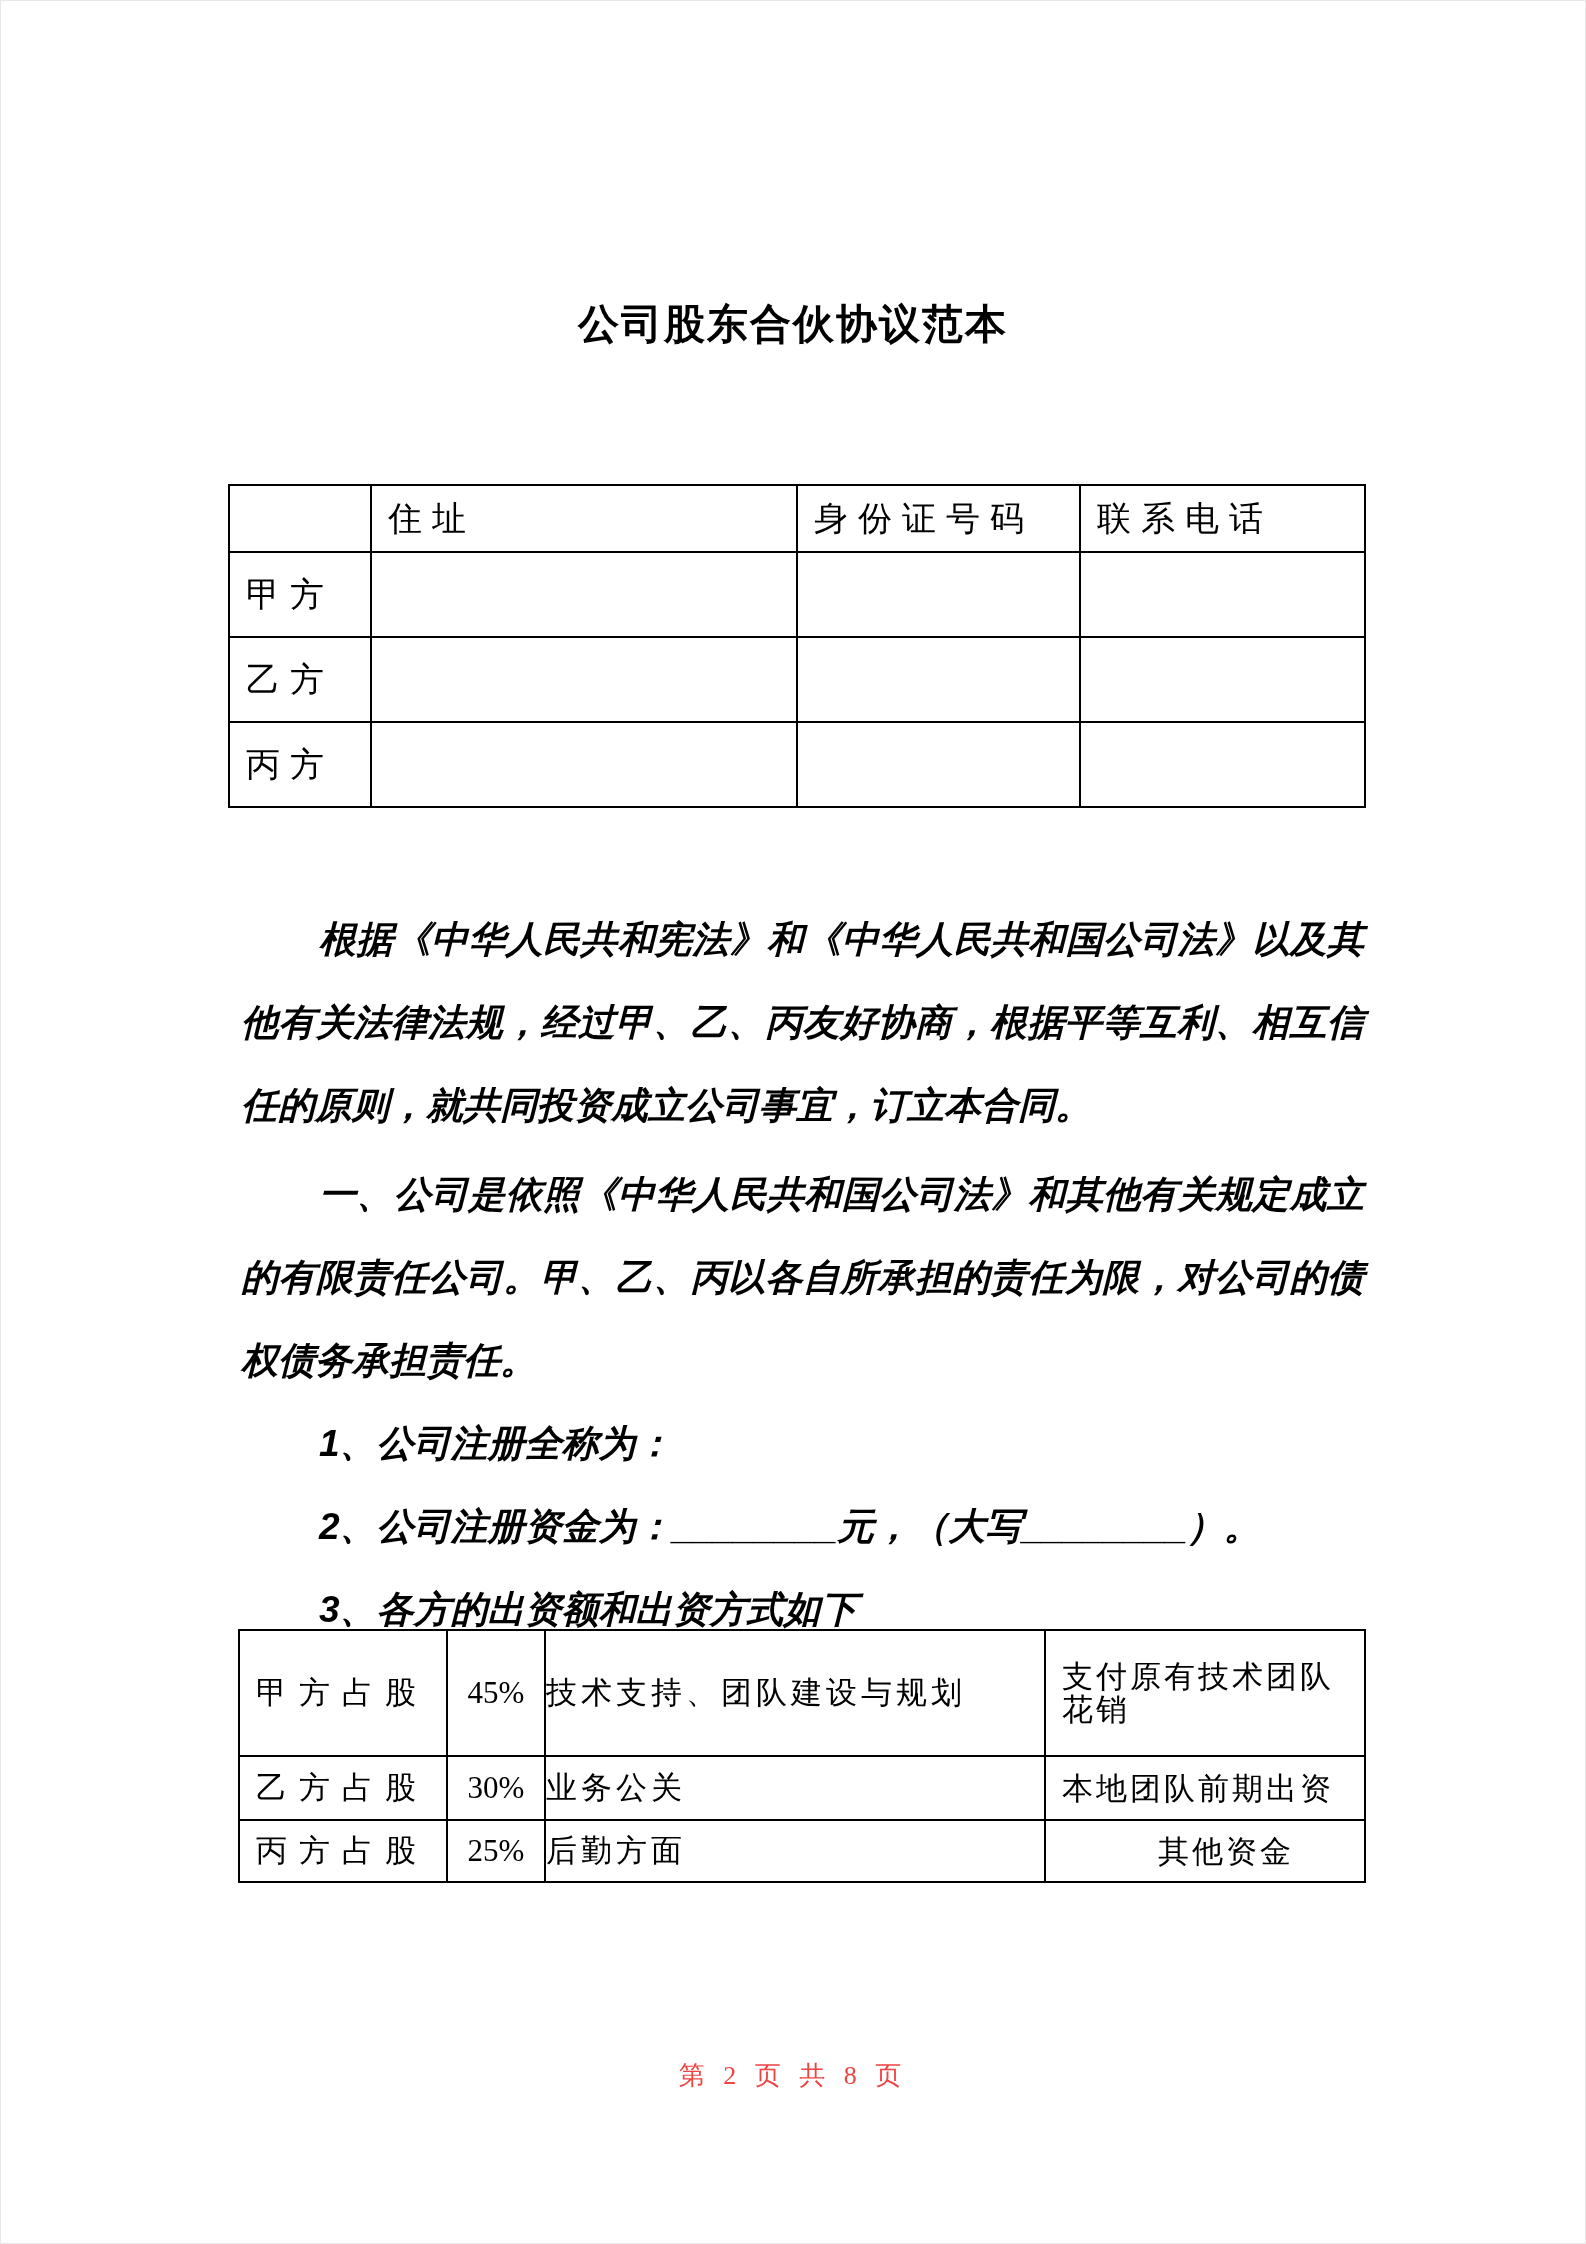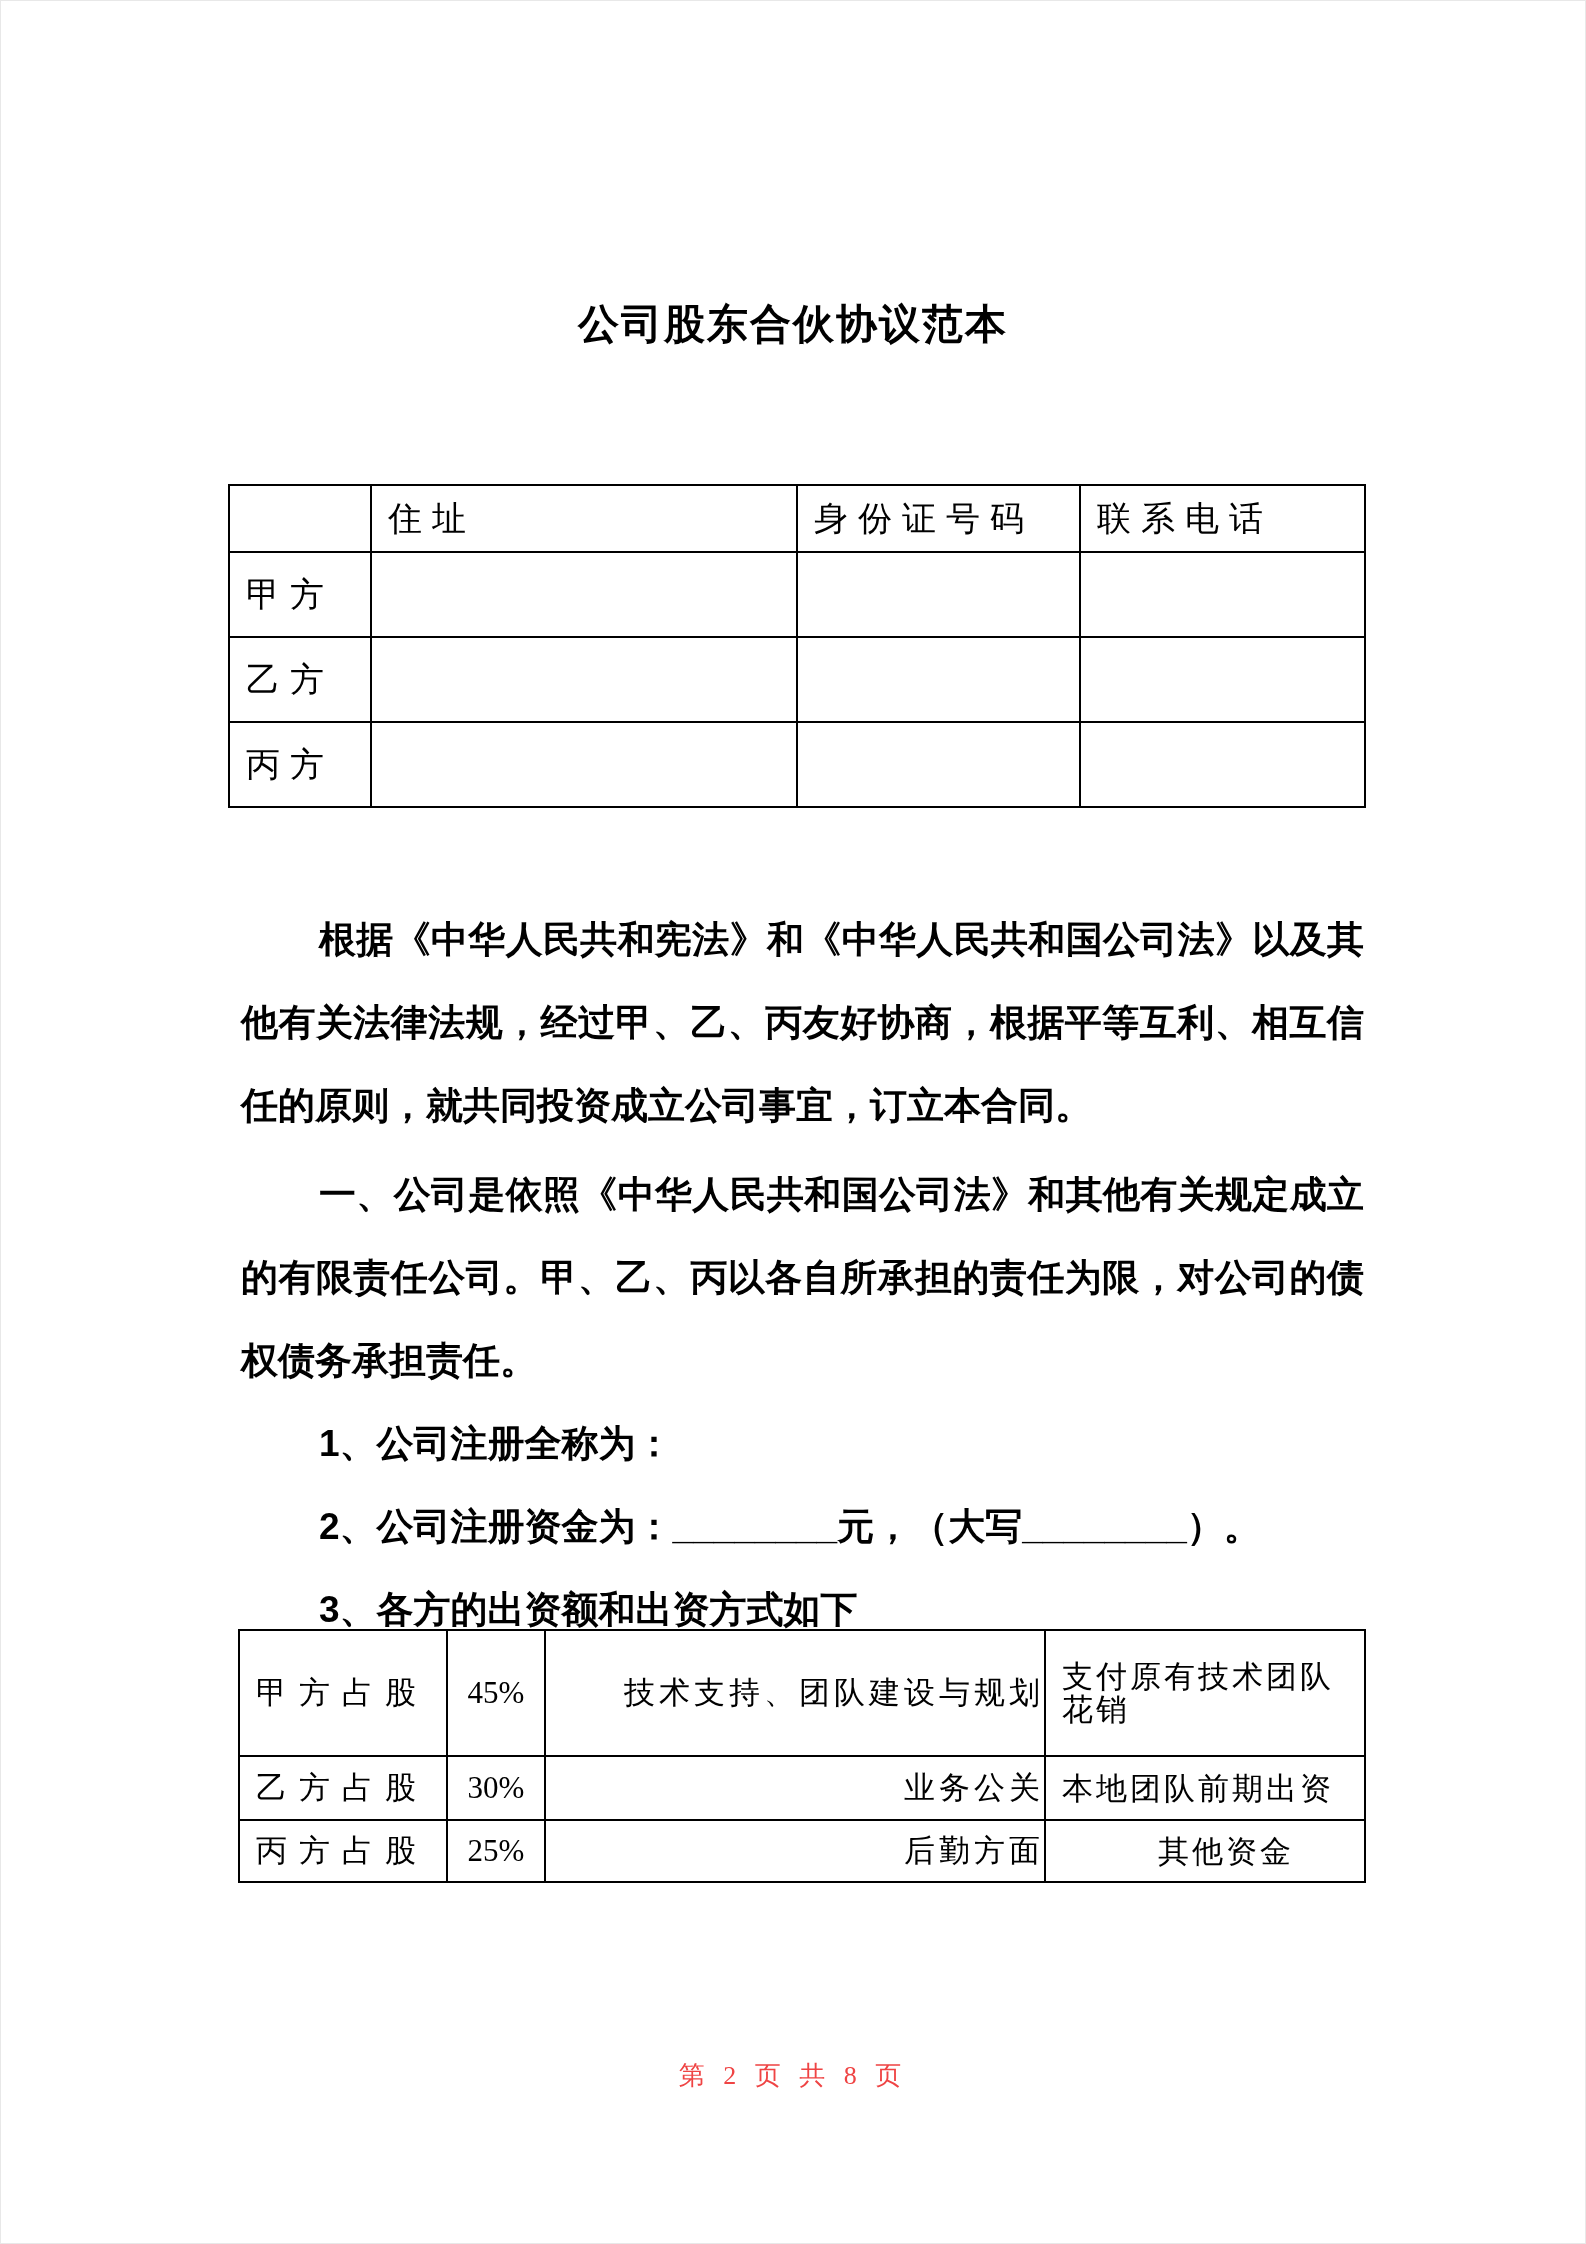--- a/index.html
+++ b/index.html
@@ -32,38 +32,39 @@
   }
   .parties-table td { padding:0 0 0 16px; letter-spacing:10px; }
   .parties-table .r-head { height:67px; }
   .parties-table .r-data { height:85px; }
   
   .bodytext {
     position:absolute; left:240px; top:897px; width:1123px;
     font-size:37px; font-weight:700; line-height:83px;
     text-align:justify;
     font-family:"Liberation Sans", sans-serif;
+    font-style:italic;
   }
   .bodytext p { margin:0; text-indent:78px; }
   .bodytext p.second { margin-top:6px; }
   .bodytext .item { margin:0; text-indent:78px; white-space:nowrap; text-align:left; }
   
   .equity-table {
     position:absolute; left:237px; top:1628px;
     width:1126px;
     font-family:"Liberation Serif", serif;
     font-size:31px;
   }
   .equity-table td { padding:0; }
   .equity-table .row1 { height:126px; }
   .equity-table .row2 { height:64px; }
   .equity-table .row3 { height:62px; }
   .cell-party { padding-left:16px !important; letter-spacing:12px; text-align:left; }
   .cell-share { text-align:center; }
-  .cell-duty  { text-align:right; letter-spacing:4px; }
+  .cell-duty  { text-align:left; letter-spacing:4px; }
   .cell-funds { padding-left:16px !important; padding-right:10px !important;
                 text-align:left; letter-spacing:3px; line-height:33px; }
   .cell-funds.right { text-align:right; padding-right:70px !important; }
   
   .page-footer {
     position:absolute; top:2057px; left:0; width:100%;
     text-align:center;
     font-size:26px;
     font-family:"Liberation Serif", serif;
     letter-spacing:6px;

